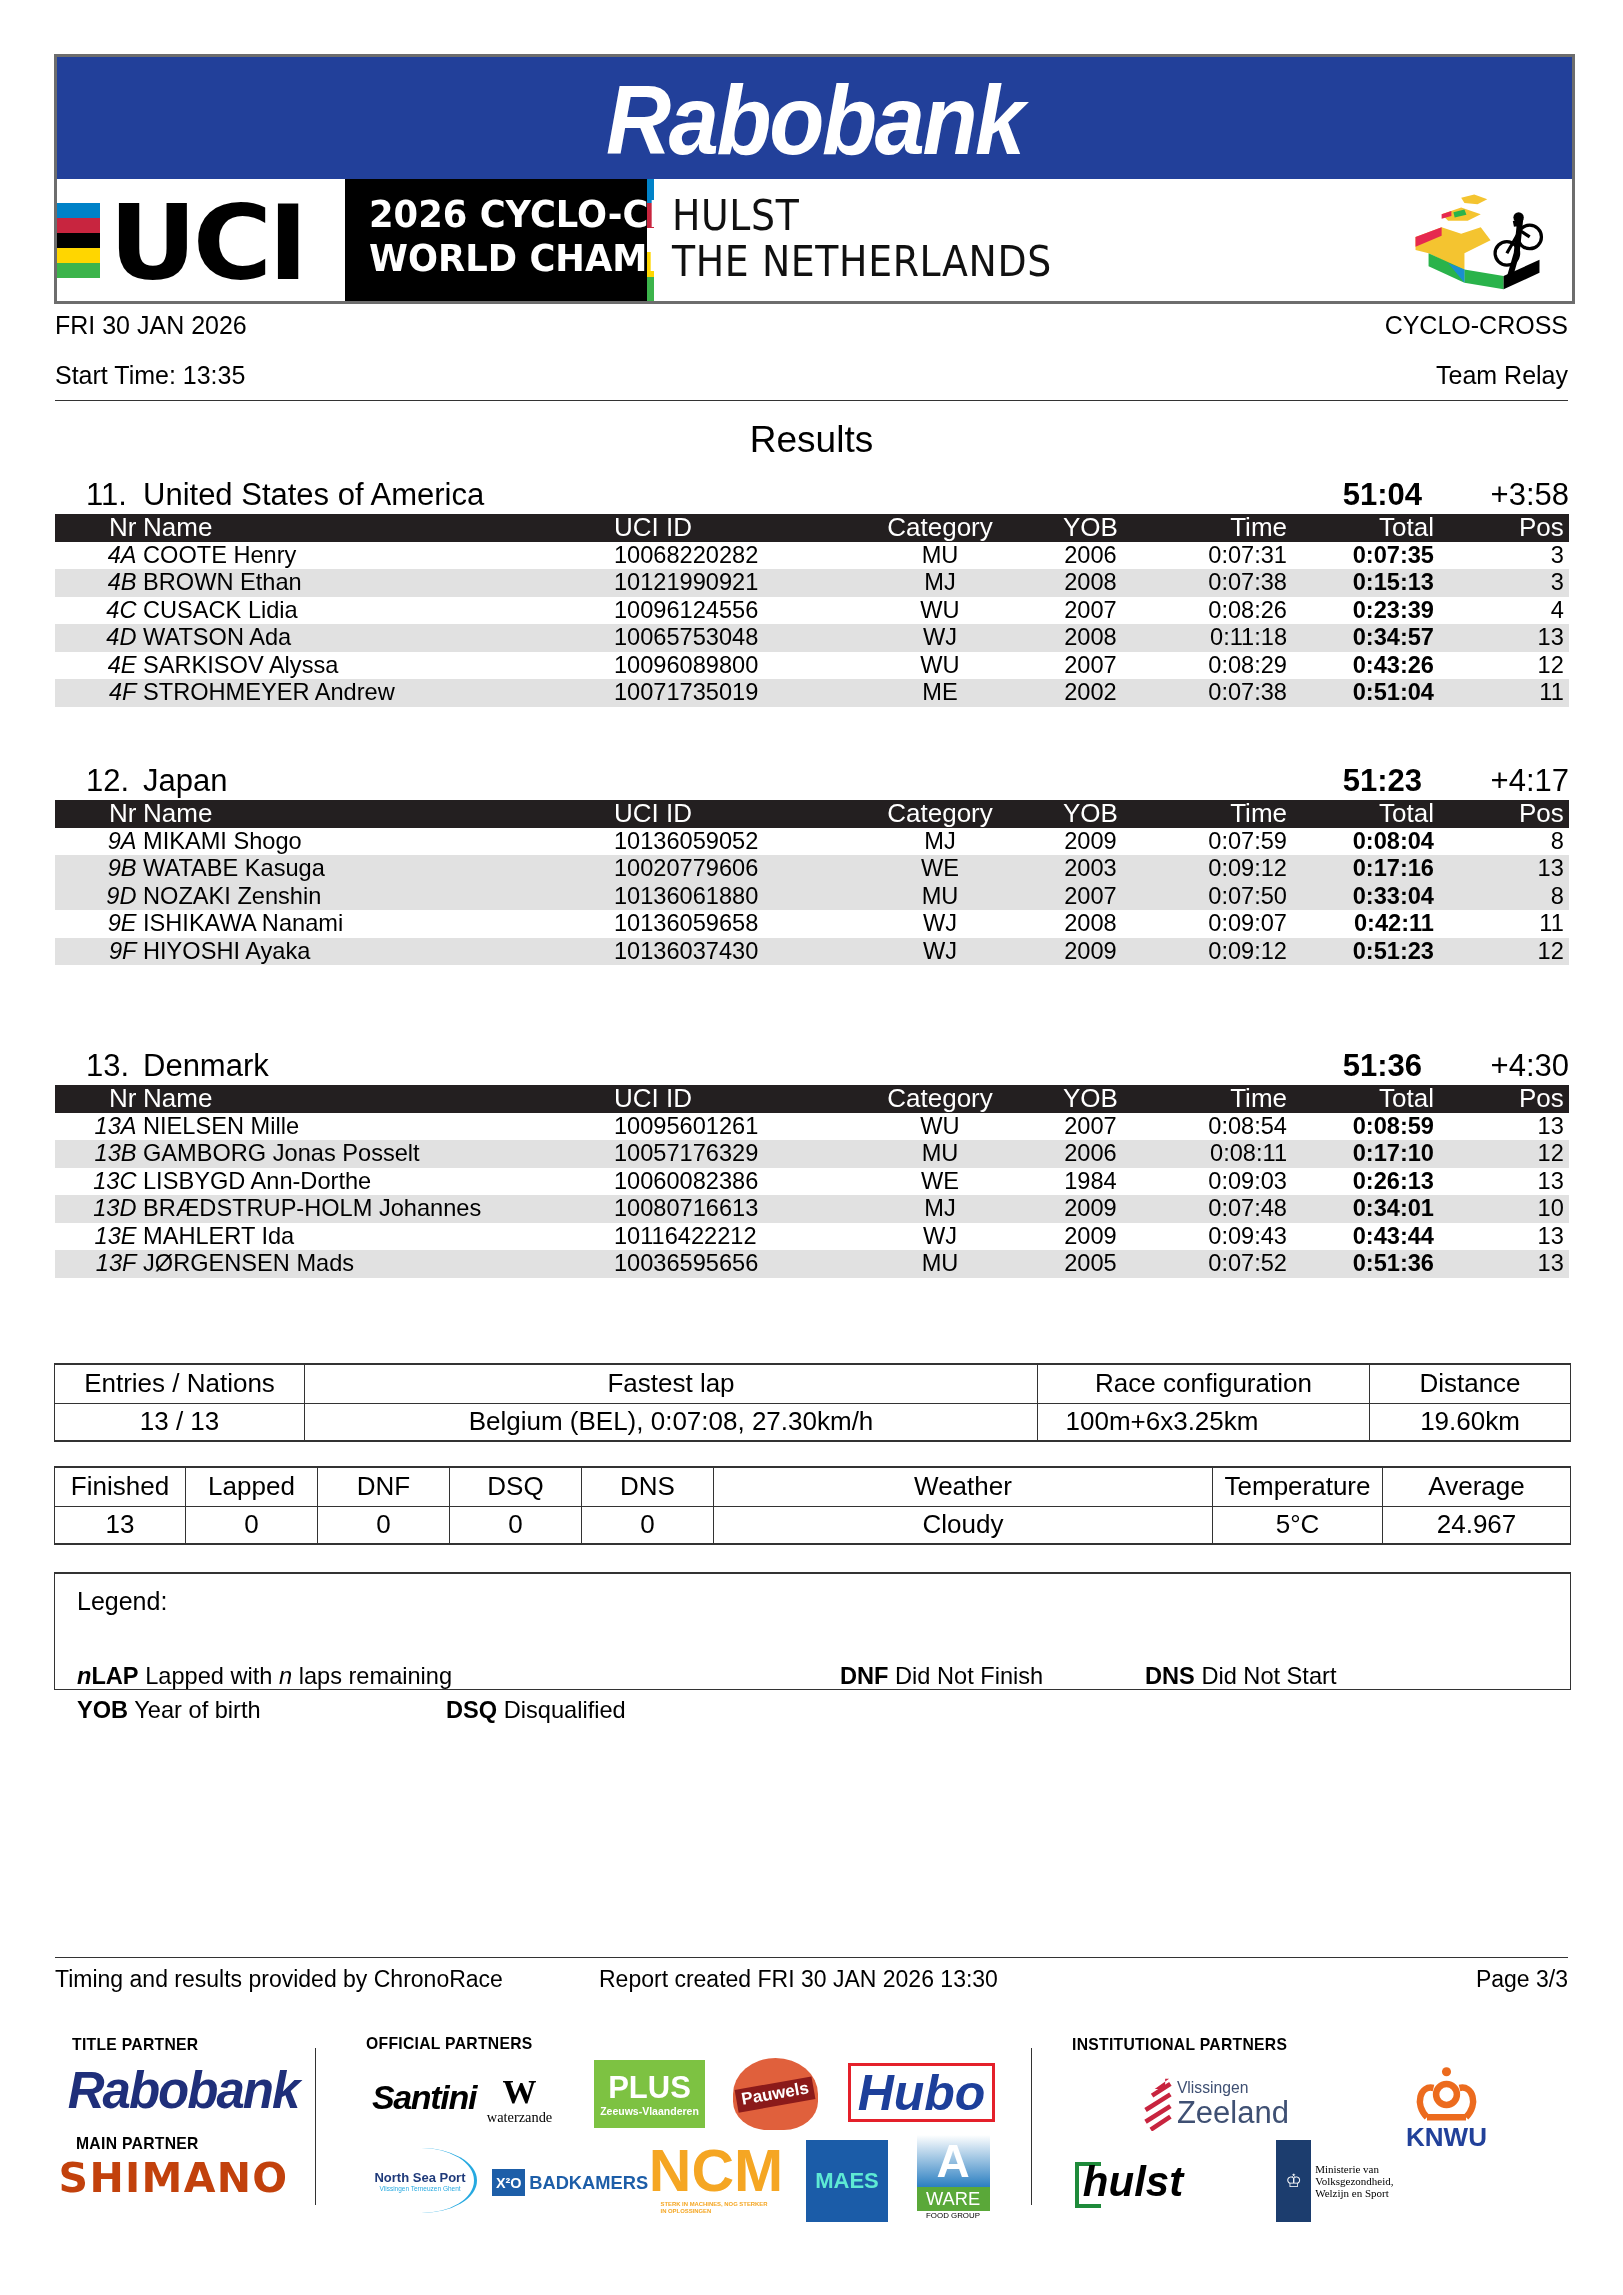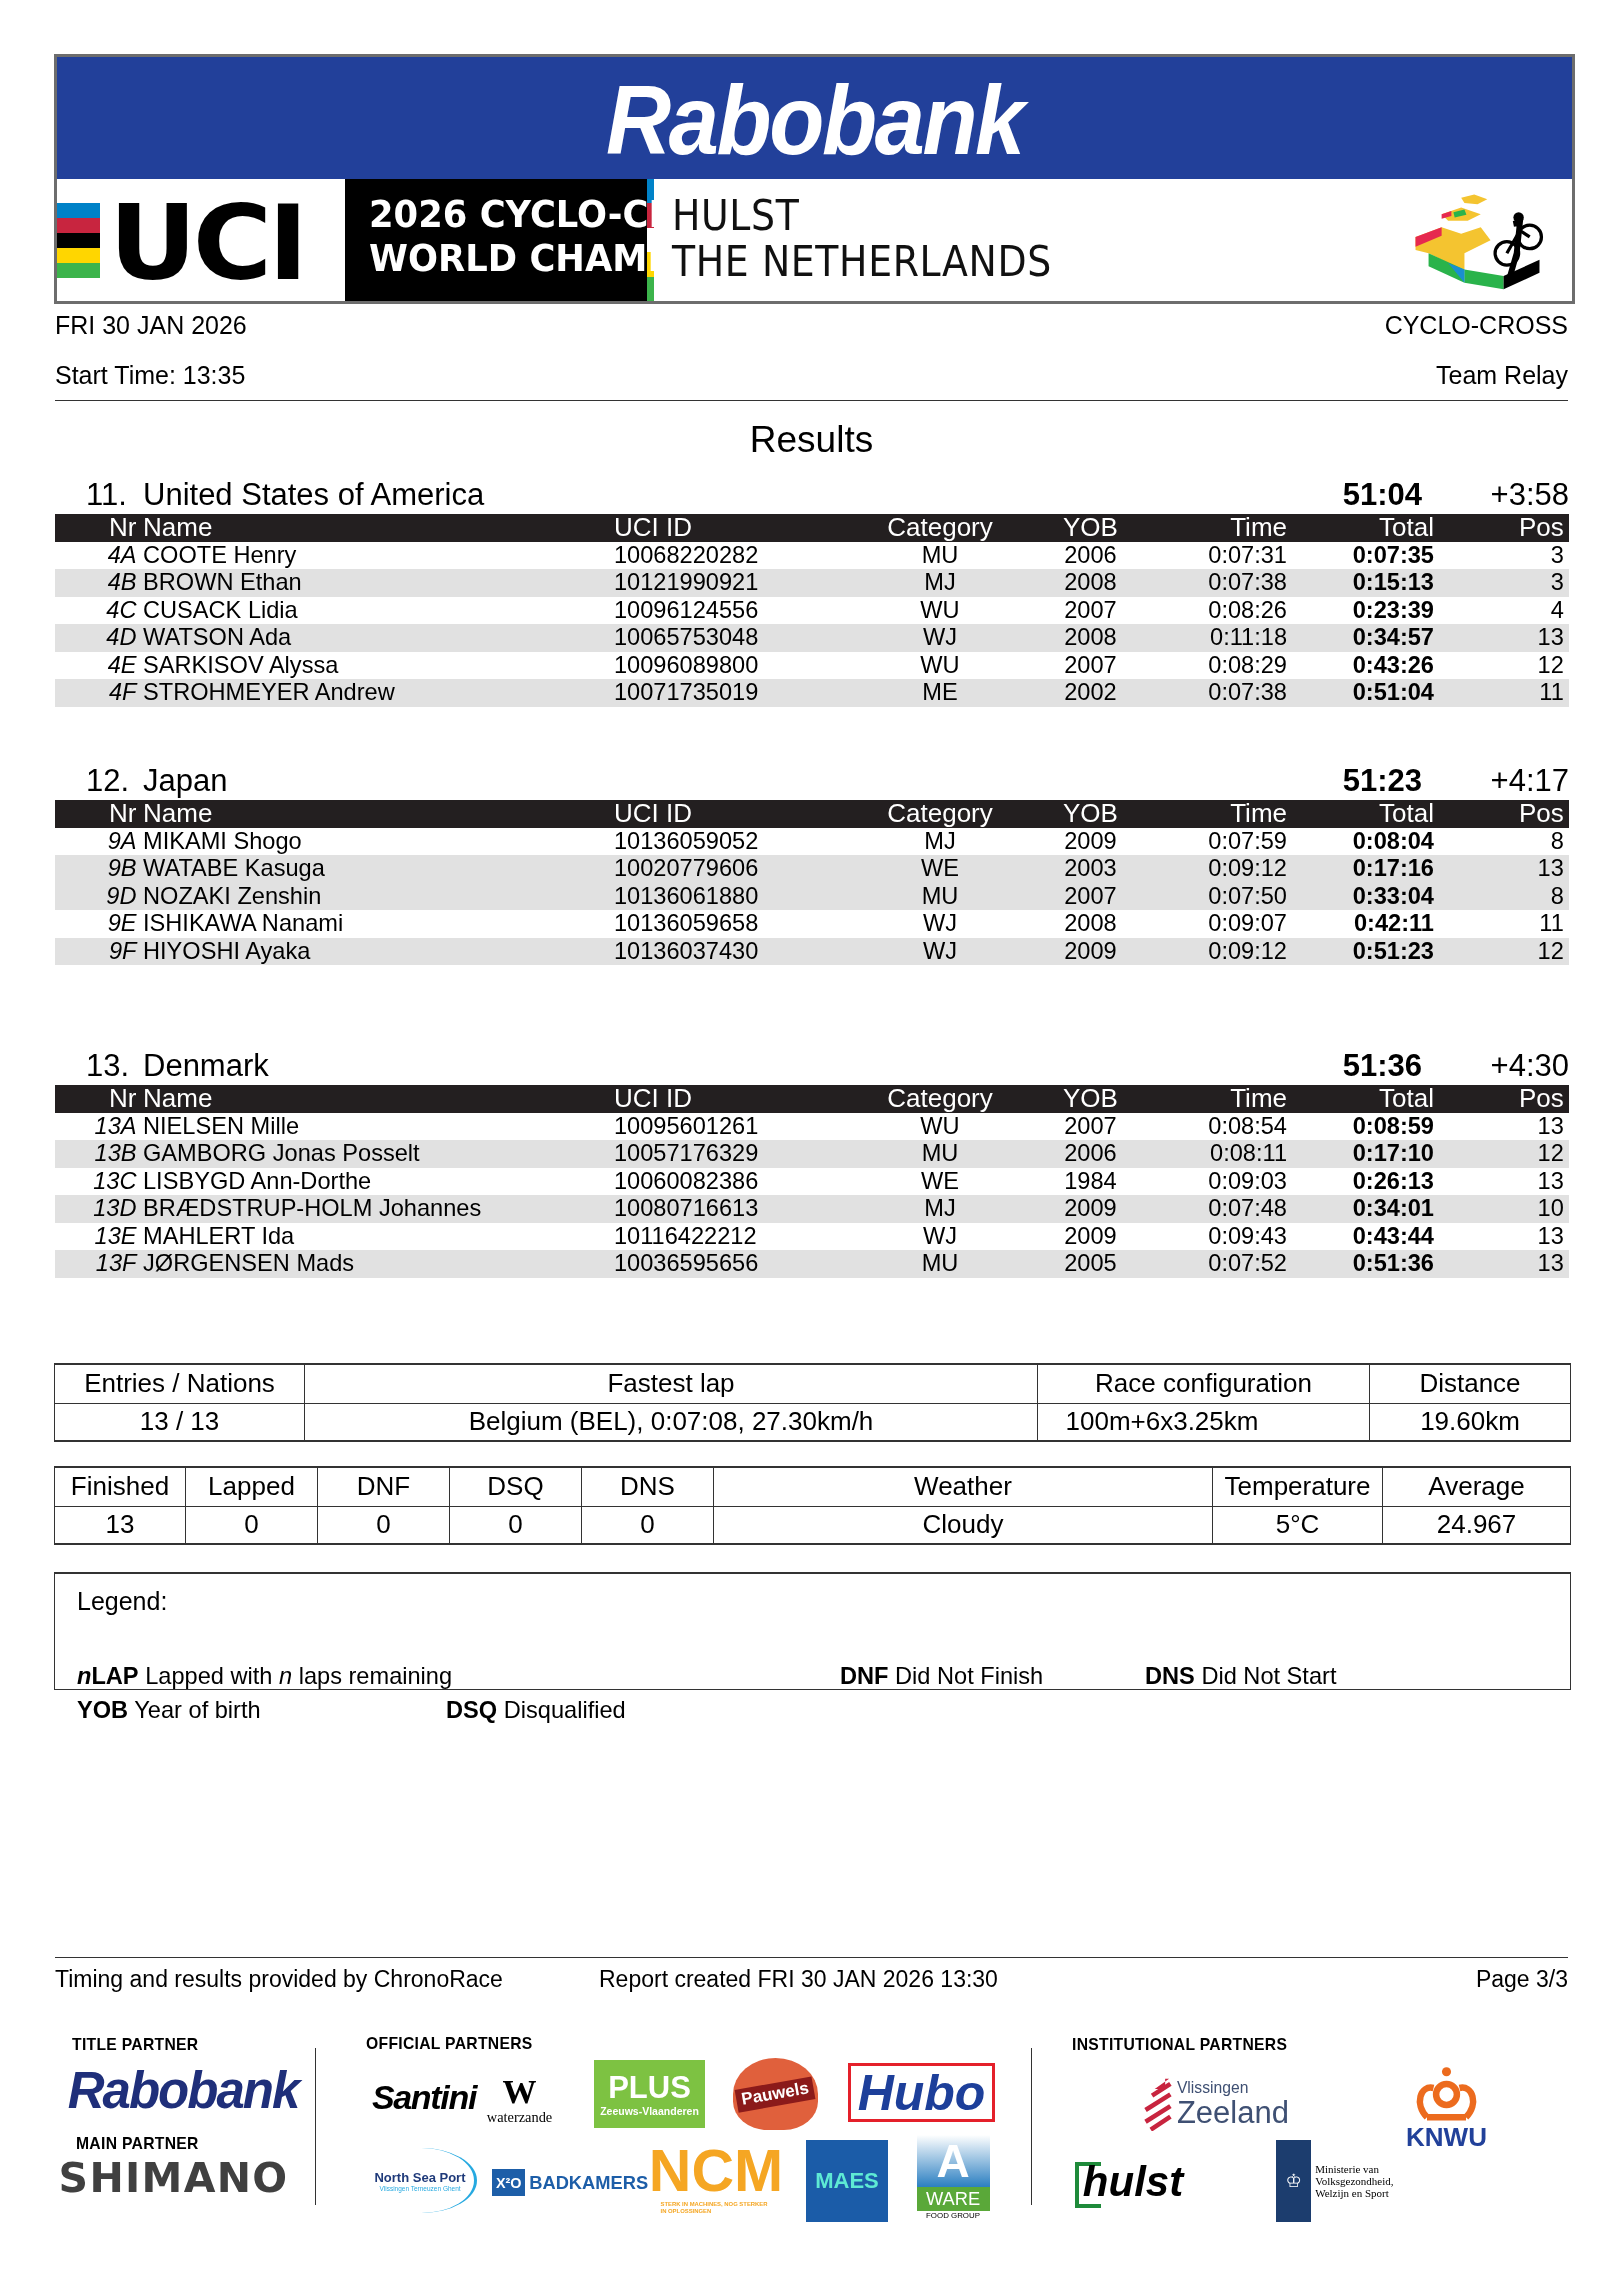--- a/index.html
+++ b/index.html
@@ -457,21 +457,21 @@
 <div class="hr hr-foot"></div>
 <div class="footer">
   <span class="footer-left">Timing and results provided by ChronoRace</span>
   <span class="footer-mid">Report created FRI 30 JAN 2026 13:30</span>
   <span class="footer-right">Page 3/3</span>
 </div>
 
 <div class="sponsor-label" style="left:72px; top:2036px">TITLE PARTNER</div>
 <div class="logo" style="left:72px; top:2061px; width:222px; height:59px; color:#1f2f7a; font-weight:bold; font-style:italic; font-size:51px; letter-spacing:-2px;">Rabobank</div>
 <div class="sponsor-label" style="left:76px; top:2135px">MAIN PARTNER</div>
-<div class="logo" style="left:72px; top:2158px; width:203px; height:39px; color:#404040; font-weight:bold; font-size:41px; letter-spacing:1.3px; font-family:'DejaVu Sans',sans-serif;text-align:center;">SHIMANO</div>
+<div class="logo" style="left:72px; top:2158px; width:203px; height:39px; color:#c2410c; font-weight:bold; font-size:41px; letter-spacing:1.3px; font-family:'DejaVu Sans',sans-serif;text-align:center;">SHIMANO</div>
 
 <div class="vline" style="left:315px; top:2048px; height:157px"></div>
 
 <div class="sponsor-label" style="left:366px; top:2035px">OFFICIAL PARTNERS</div>
 <div class="logo" style="left:366px; top:2074px; width:116px; height:46px; font-weight:bold; font-style:italic; font-size:34px; letter-spacing:-1.3px;">Santini</div>
 <div class="logo" style="left:487px; top:2071px; width:65px; height:59px; flex-direction:column;">
   <span style="font-family:'Liberation Serif',serif; font-weight:bold; font-size:34px; line-height:34px;">W</span>
   <span style="font-family:'Liberation Serif',serif; font-size:14.4px;">waterzande</span>
 </div>
 <div class="logo" style="left:594px; top:2060px; width:111px; height:68px; background:#7dc242; color:#fff; flex-direction:column;">

